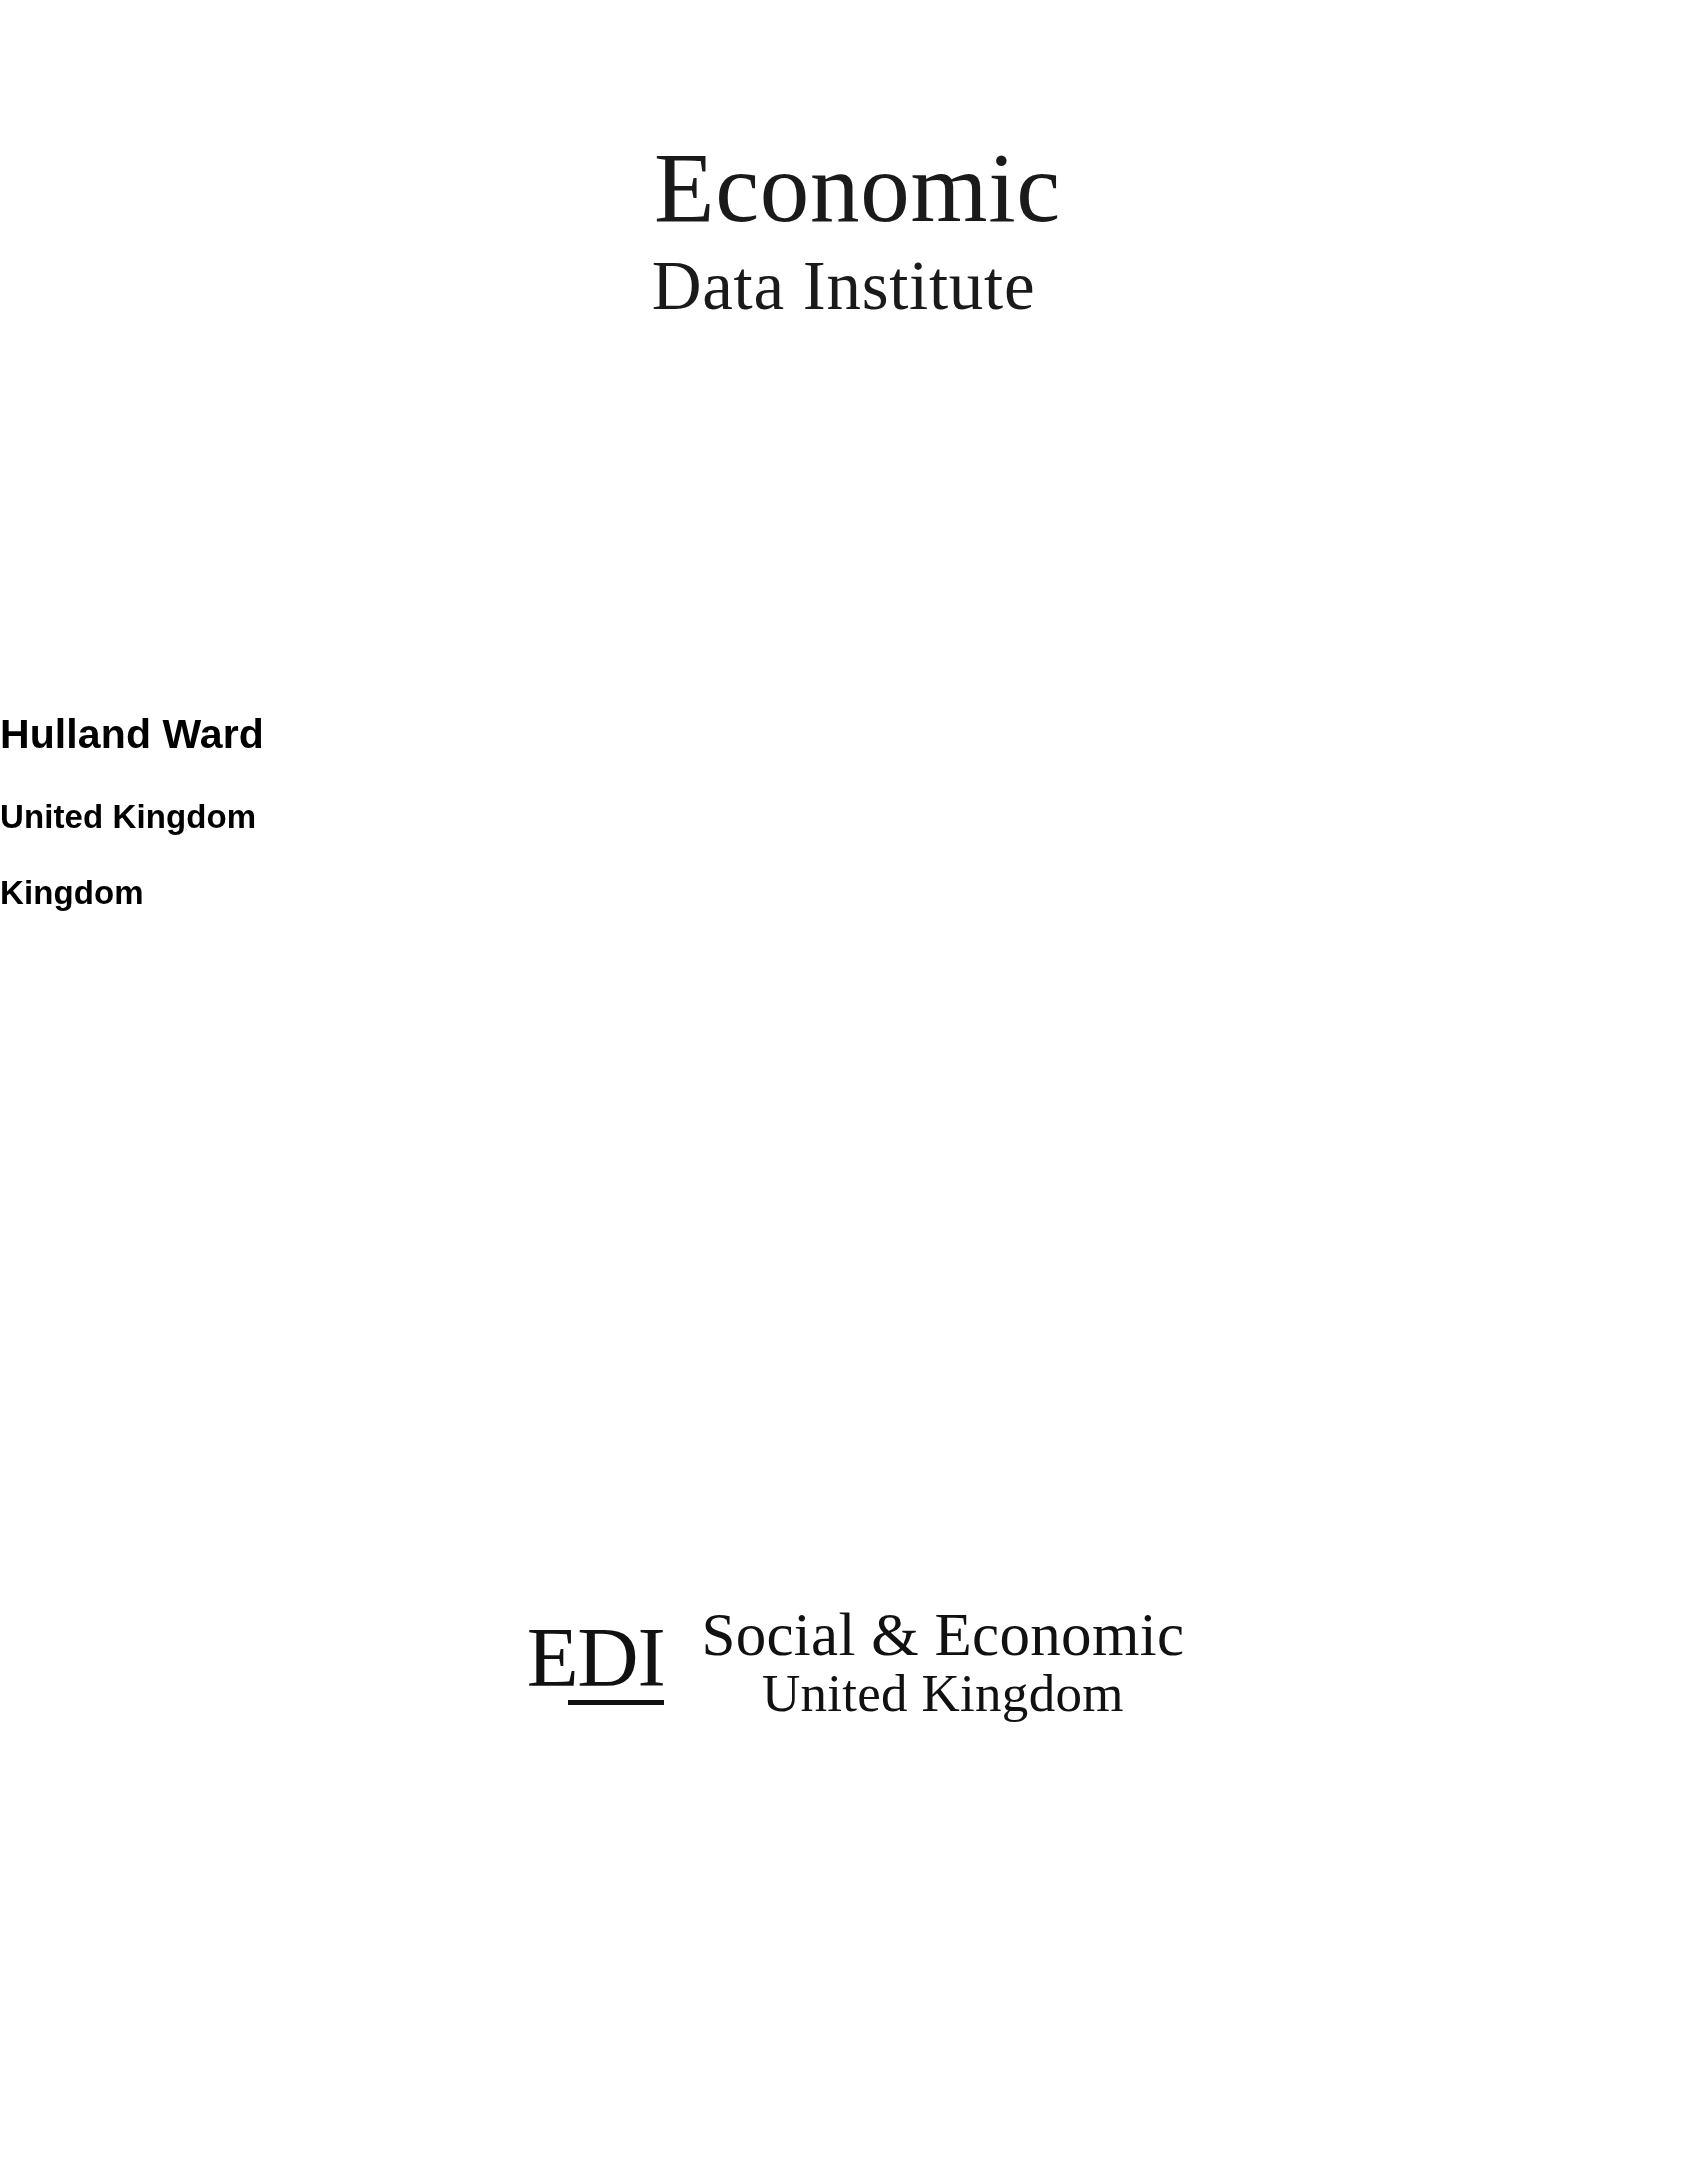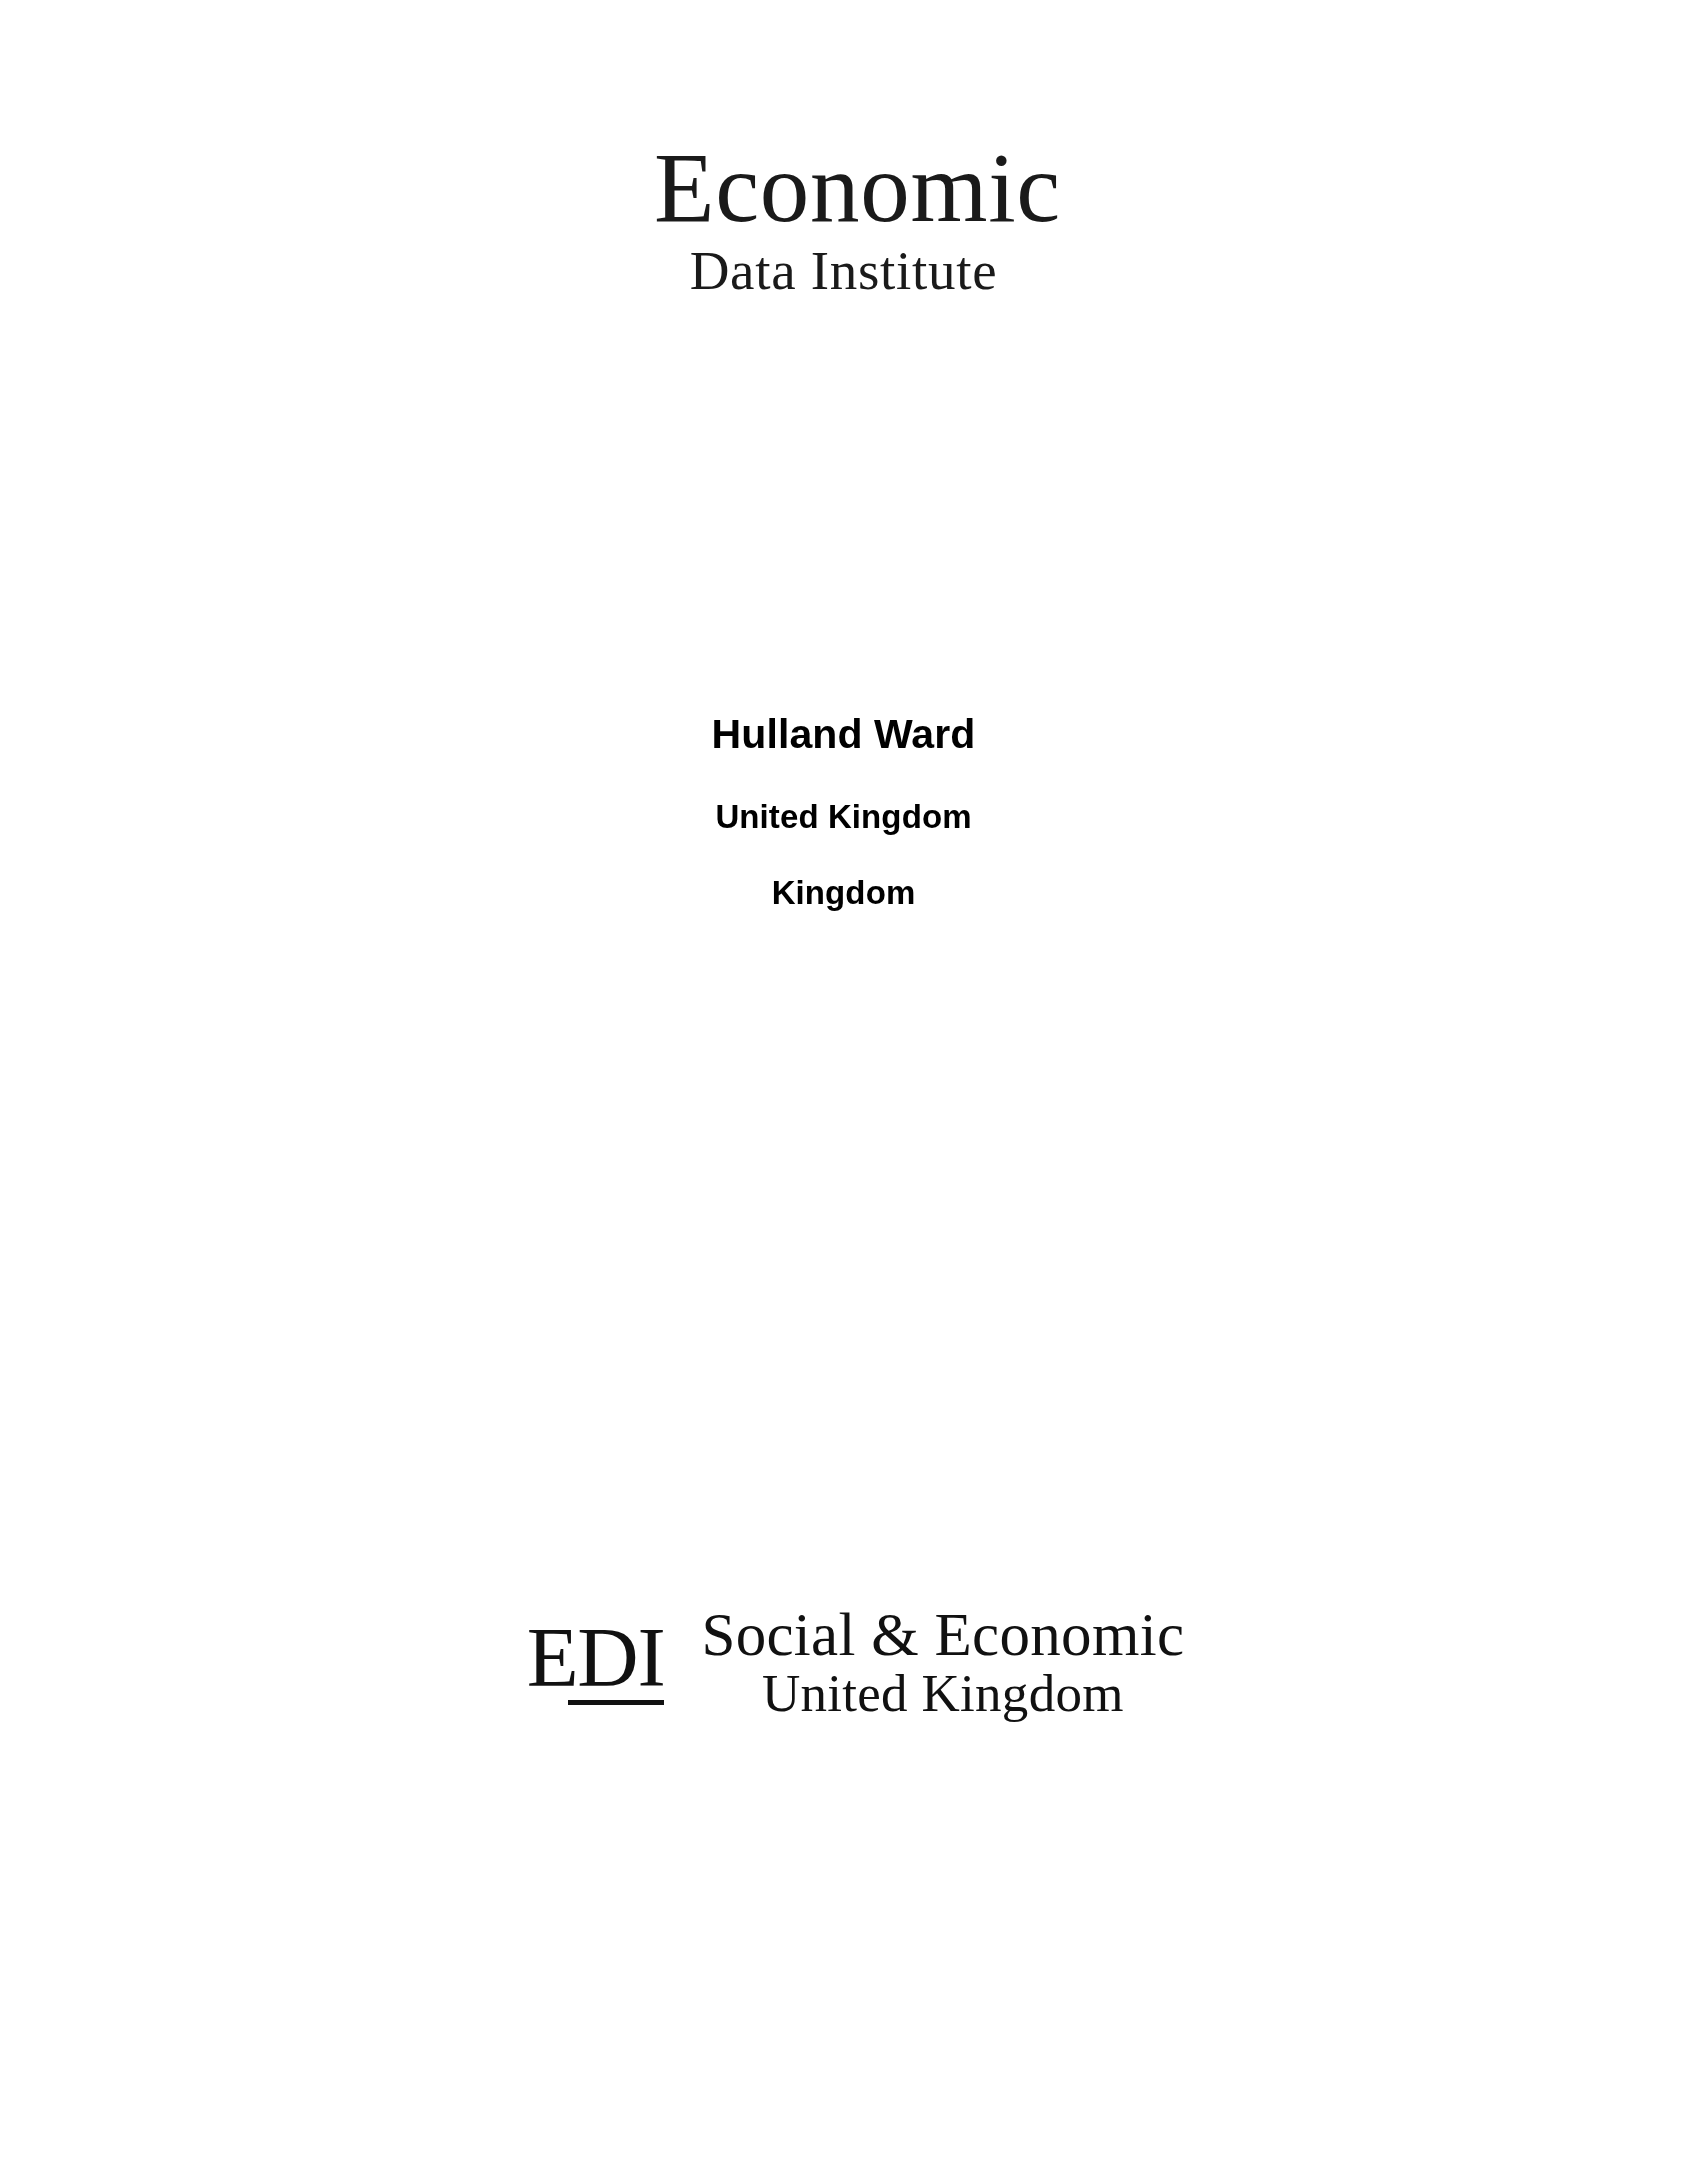--- a/index.html
+++ b/index.html
@@ -32,33 +32,32 @@
     color: #1a1a1a;
     line-height: 0.98;
   }
   .masthead .line1 {
     font-size: 99px;
     letter-spacing: 0.7px;
     display: block;
     margin-left: 28px;
   }
   .masthead .line2 {
-    font-size: 55px;
+    font-size: 69px;
     letter-spacing: 0.7px;
     display: block;
-    margin-top: 8px;
+    margin-top: 17px;
   }
 
   
   .title-block {
     position: absolute;
     top: 711px;
     left: 0;
     width: 1687px;
-    text-align: center;
   }
   .title-block > div {
     font-weight: bold;
     letter-spacing: 0.1px;
   }
   .t-area-name {
     font-size: 41px;
     margin-bottom: 40px;
   }
   .t-area-type {

